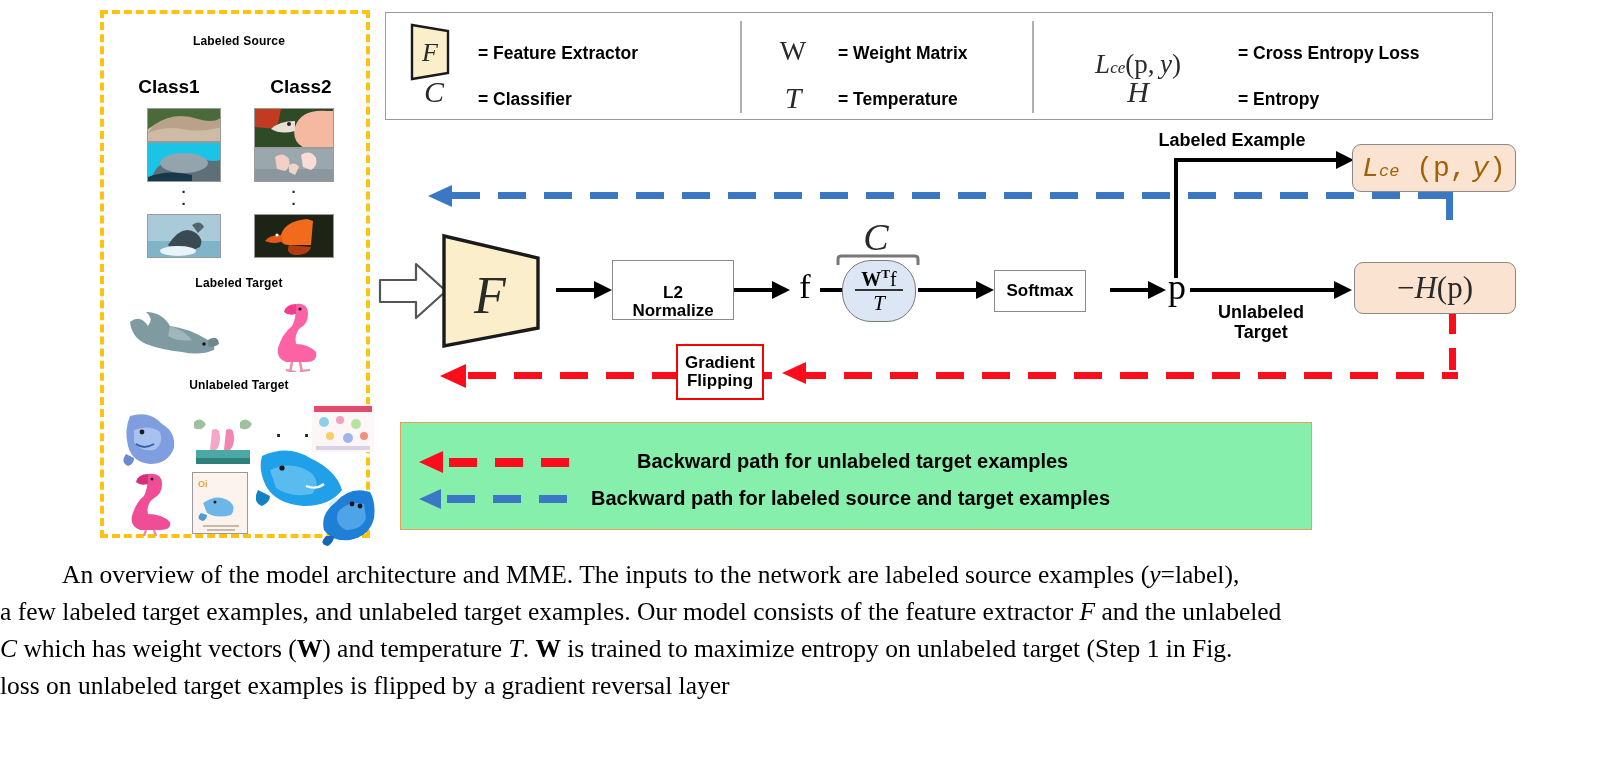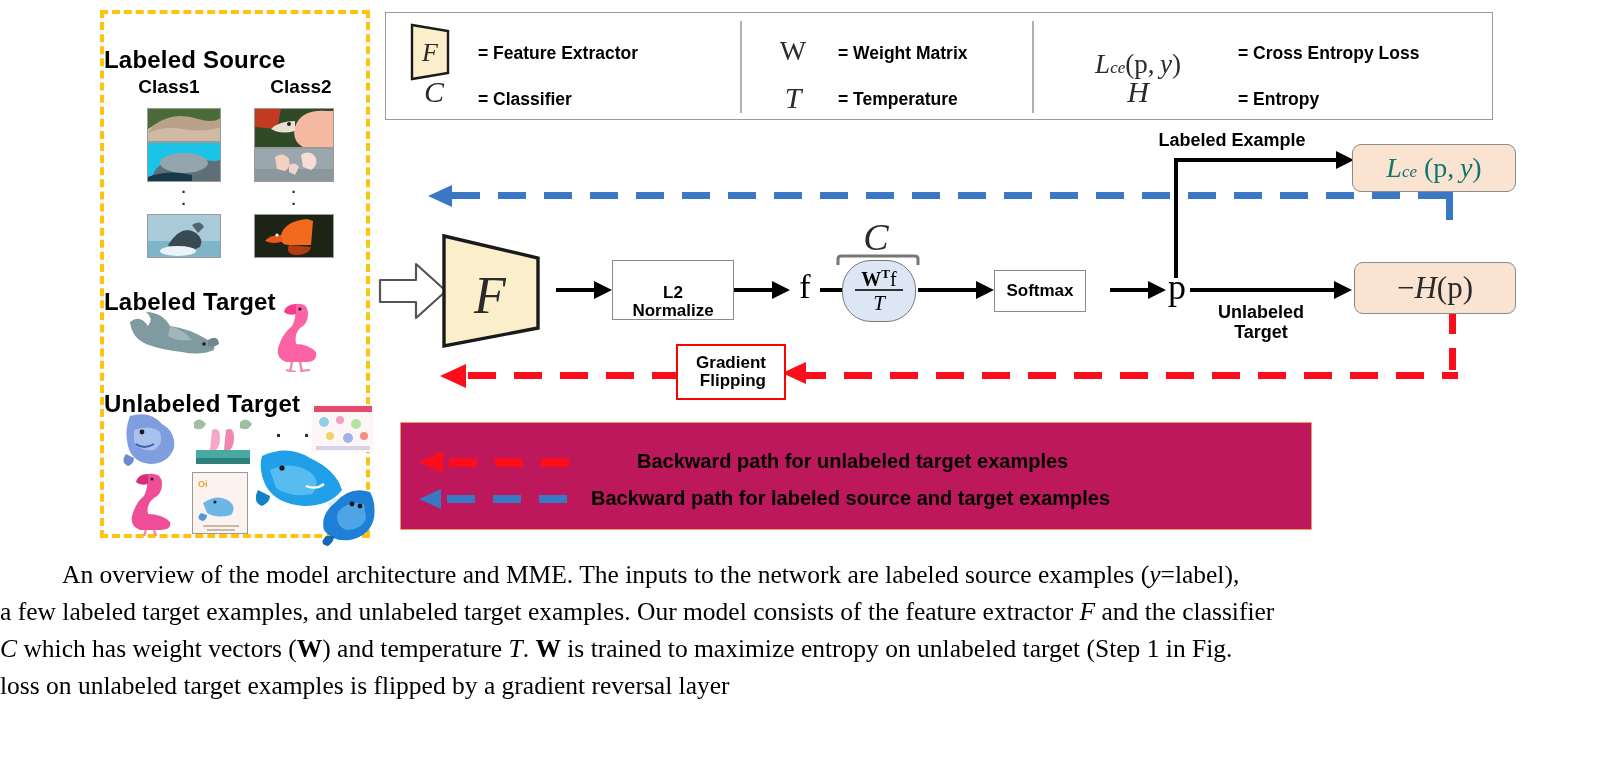--- a/index.html
+++ b/index.html
@@ -2,21 +2,21 @@
 <html><head>
 <meta charset="utf-8">
 <style>
   html,body{margin:0;padding:0;background:#fff;}
   body{width:1600px;height:770px;position:relative;overflow:hidden;
        font-family:"Liberation Sans",sans-serif;color:#000;}
   .abs{position:absolute;}
   
   #source-panel{left:100px;top:10px;width:270px;height:528px;
       border:4px dashed #FFC20E;box-sizing:border-box;background:#fff;}
-  .panel-title{font-weight:bold;font-size:24px;text-align:left;letter-spacing:.2px;margin-top:12px;}
+  .panel-title{font-weight:bold;font-size:12px;text-align:center;letter-spacing:.2px;}
   .class-lbl{font-weight:bold;font-size:19px;text-align:center;}
   .thumb{border:1px solid #9a9a9a;box-sizing:border-box;}
   .vdots{font-weight:bold;font-size:15px;line-height:7px;text-align:center;color:#222;}
   
   #legend-box{left:385px;top:12px;width:1108px;height:108px;
       border:1.5px solid #9a9a9a;box-sizing:border-box;background:#fff;}
   .legend-col-div{position:absolute;top:8px;width:1.5px;height:92px;background:#b0b0b0;}
   .legend-eq{font-weight:bold;font-size:17.5px;white-space:nowrap;}
   .mathi{font-family:"Liberation Serif",serif;font-style:italic;font-weight:normal;}
   .mathu{font-family:"Liberation Serif",serif;font-style:normal;font-weight:normal;}
@@ -32,21 +32,21 @@
       display:flex;align-items:center;justify-content:center;text-align:center;
       font-weight:bold;font-size:17px;line-height:1.08;}
   .lbl-bold{font-weight:bold;font-size:18px;text-align:center;line-height:1.12;}
   .aline{background:#000;}
   
   .dash-red{height:7px;background:repeating-linear-gradient(to right,#fc0d1b 0 28px,transparent 28px 46px);}
   .dash-blue{height:7px;background:repeating-linear-gradient(to right,#3b78c4 0 28px,transparent 28px 46px);}
   .vdash-red{width:7px;background:repeating-linear-gradient(to bottom,#fc0d1b 0 22px,transparent 22px 36px);}
   
   #path-legend{left:400px;top:422px;width:912px;height:108px;
-      border:1.8px solid #E8A05C;box-sizing:border-box;background:#be185d;}
+      border:1.8px solid #E8A05C;box-sizing:border-box;background:#86efac;}
   .pl-text{font-weight:bold;font-size:20px;white-space:nowrap;}
   
   #caption{left:0px;top:556px;width:1600px;
       font-family:"Liberation Serif",serif;font-size:25.5px;line-height:37px;
       color:#000;text-align:left;}
   #caption .ind{display:inline-block;width:62px;}
 </style>
 </head>
 <body>
 
@@ -349,39 +349,39 @@
 <div class="abs aline" style="left:1174px;top:158px;width:4px;height:120px;"></div>
 <div class="abs aline" style="left:1174px;top:158px;width:170px;height:4px;"></div>
 <div class="abs" style="left:1336px;top:151px;width:18px;height:18px;">
   <svg width="18" height="18" viewBox="0 0 18 18">
       <polygon points="18,9 0,0 0,18" fill="#000"></polygon>
     </svg>
 </div>
 <div class="abs lbl-bold" style="left:1122px;top:130px;width:220px;">Labeled Example</div>
 
 <div class="abs box-peach" style="left:1352px;top:144px;width:164px;height:48px;">
-  <span style="font-family:Liberation Serif, serif;font-size:28px;color:#0f766e;">
+  <span style="font-family:Liberation Mono, monospace;font-size:28px;color:#a16207;">
     <i>L</i><span style="font-size:17px;font-style:italic;">ce</span> <span style="font-style:normal;">(p, </span><i>y</i><span style="font-style:normal;">)</span>
   </span>
 </div>
 
 <div class="abs aline" style="left:1190px;top:288px;width:150px;height:4px;"></div>
 <div class="abs" style="left:1334px;top:281px;width:18px;height:18px;">
   <svg width="18" height="18" viewBox="0 0 18 18">
       <polygon points="18,9 0,0 0,18" fill="#000"></polygon>
     </svg>
 </div>
 <div class="abs lbl-bold" style="left:1186px;top:302px;width:150px;white-space:pre-line;">Unlabeled
 Target</div>
 
 <div class="abs box-peach" style="left:1354px;top:262px;width:162px;height:52px;">
   <span style="font-family:'Liberation Serif',serif;font-size:31px;color:#2a2a2a;">−<i>H</i><span style="font-style:normal;">(p)</span></span>
 </div>
 
-<div class="abs box-red" style="left:676px;top:344px;width:110px;height:56px;flex-direction:column;text-align:right;">
+<div class="abs box-red" style="left:676px;top:344px;width:88px;height:56px;flex-direction:column;">
   <span style="white-space:pre-line;">Gradient
 Flipping</span>
 </div>
 
 <div class="abs" id="path-legend">
   <div class="abs" style="left:18px;top:26px;width:26px;height:26px;">
     <svg width="26" height="26" viewBox="0 0 26 26">
         <polygon points="0,13 24,2 24,24" fill="#fc0d1b"></polygon>
       </svg>
   </div>
@@ -395,19 +395,19 @@
   </div>
   <div class="abs dash-blue" style="left:46px;top:72px;width:132px;height:8px;"></div>
   <div class="abs pl-text" style="left:190px;top:64px;">Backward path for labeled source and target examples</div>
 </div>
 
 <div class="abs" id="caption">
   <div>
     <span class="ind"></span><span>An overview of the model architecture and MME. The inputs to the network are labeled source examples (</span><span class="mathi">y</span><span>=label),</span>
   </div>
   <div>
-    <span>a few labeled target examples, and unlabeled target examples. Our model consists of the feature extractor </span><span class="mathi">F</span><span> and the classifier</span>
+    <span>a few labeled target examples, and unlabeled target examples. Our model consists of the feature extractor </span><span class="mathi">F</span><span> and the unlabeled</span>
   </div>
   <div>
     <span class="mathi">C</span><span> which has weight vectors (</span><span class="mathu" style="font-weight:bold;">W</span><span>) and temperature </span><span class="mathi">T</span><span>. </span><span class="mathu" style="font-weight:bold;">W</span><span> is trained to maximize entropy on unlabeled target (Step 1 in Fig.</span>
   </div>
   <div>loss on unlabeled target examples is flipped by a gradient reversal layer</div>
 </div>
 
 </body></html>

